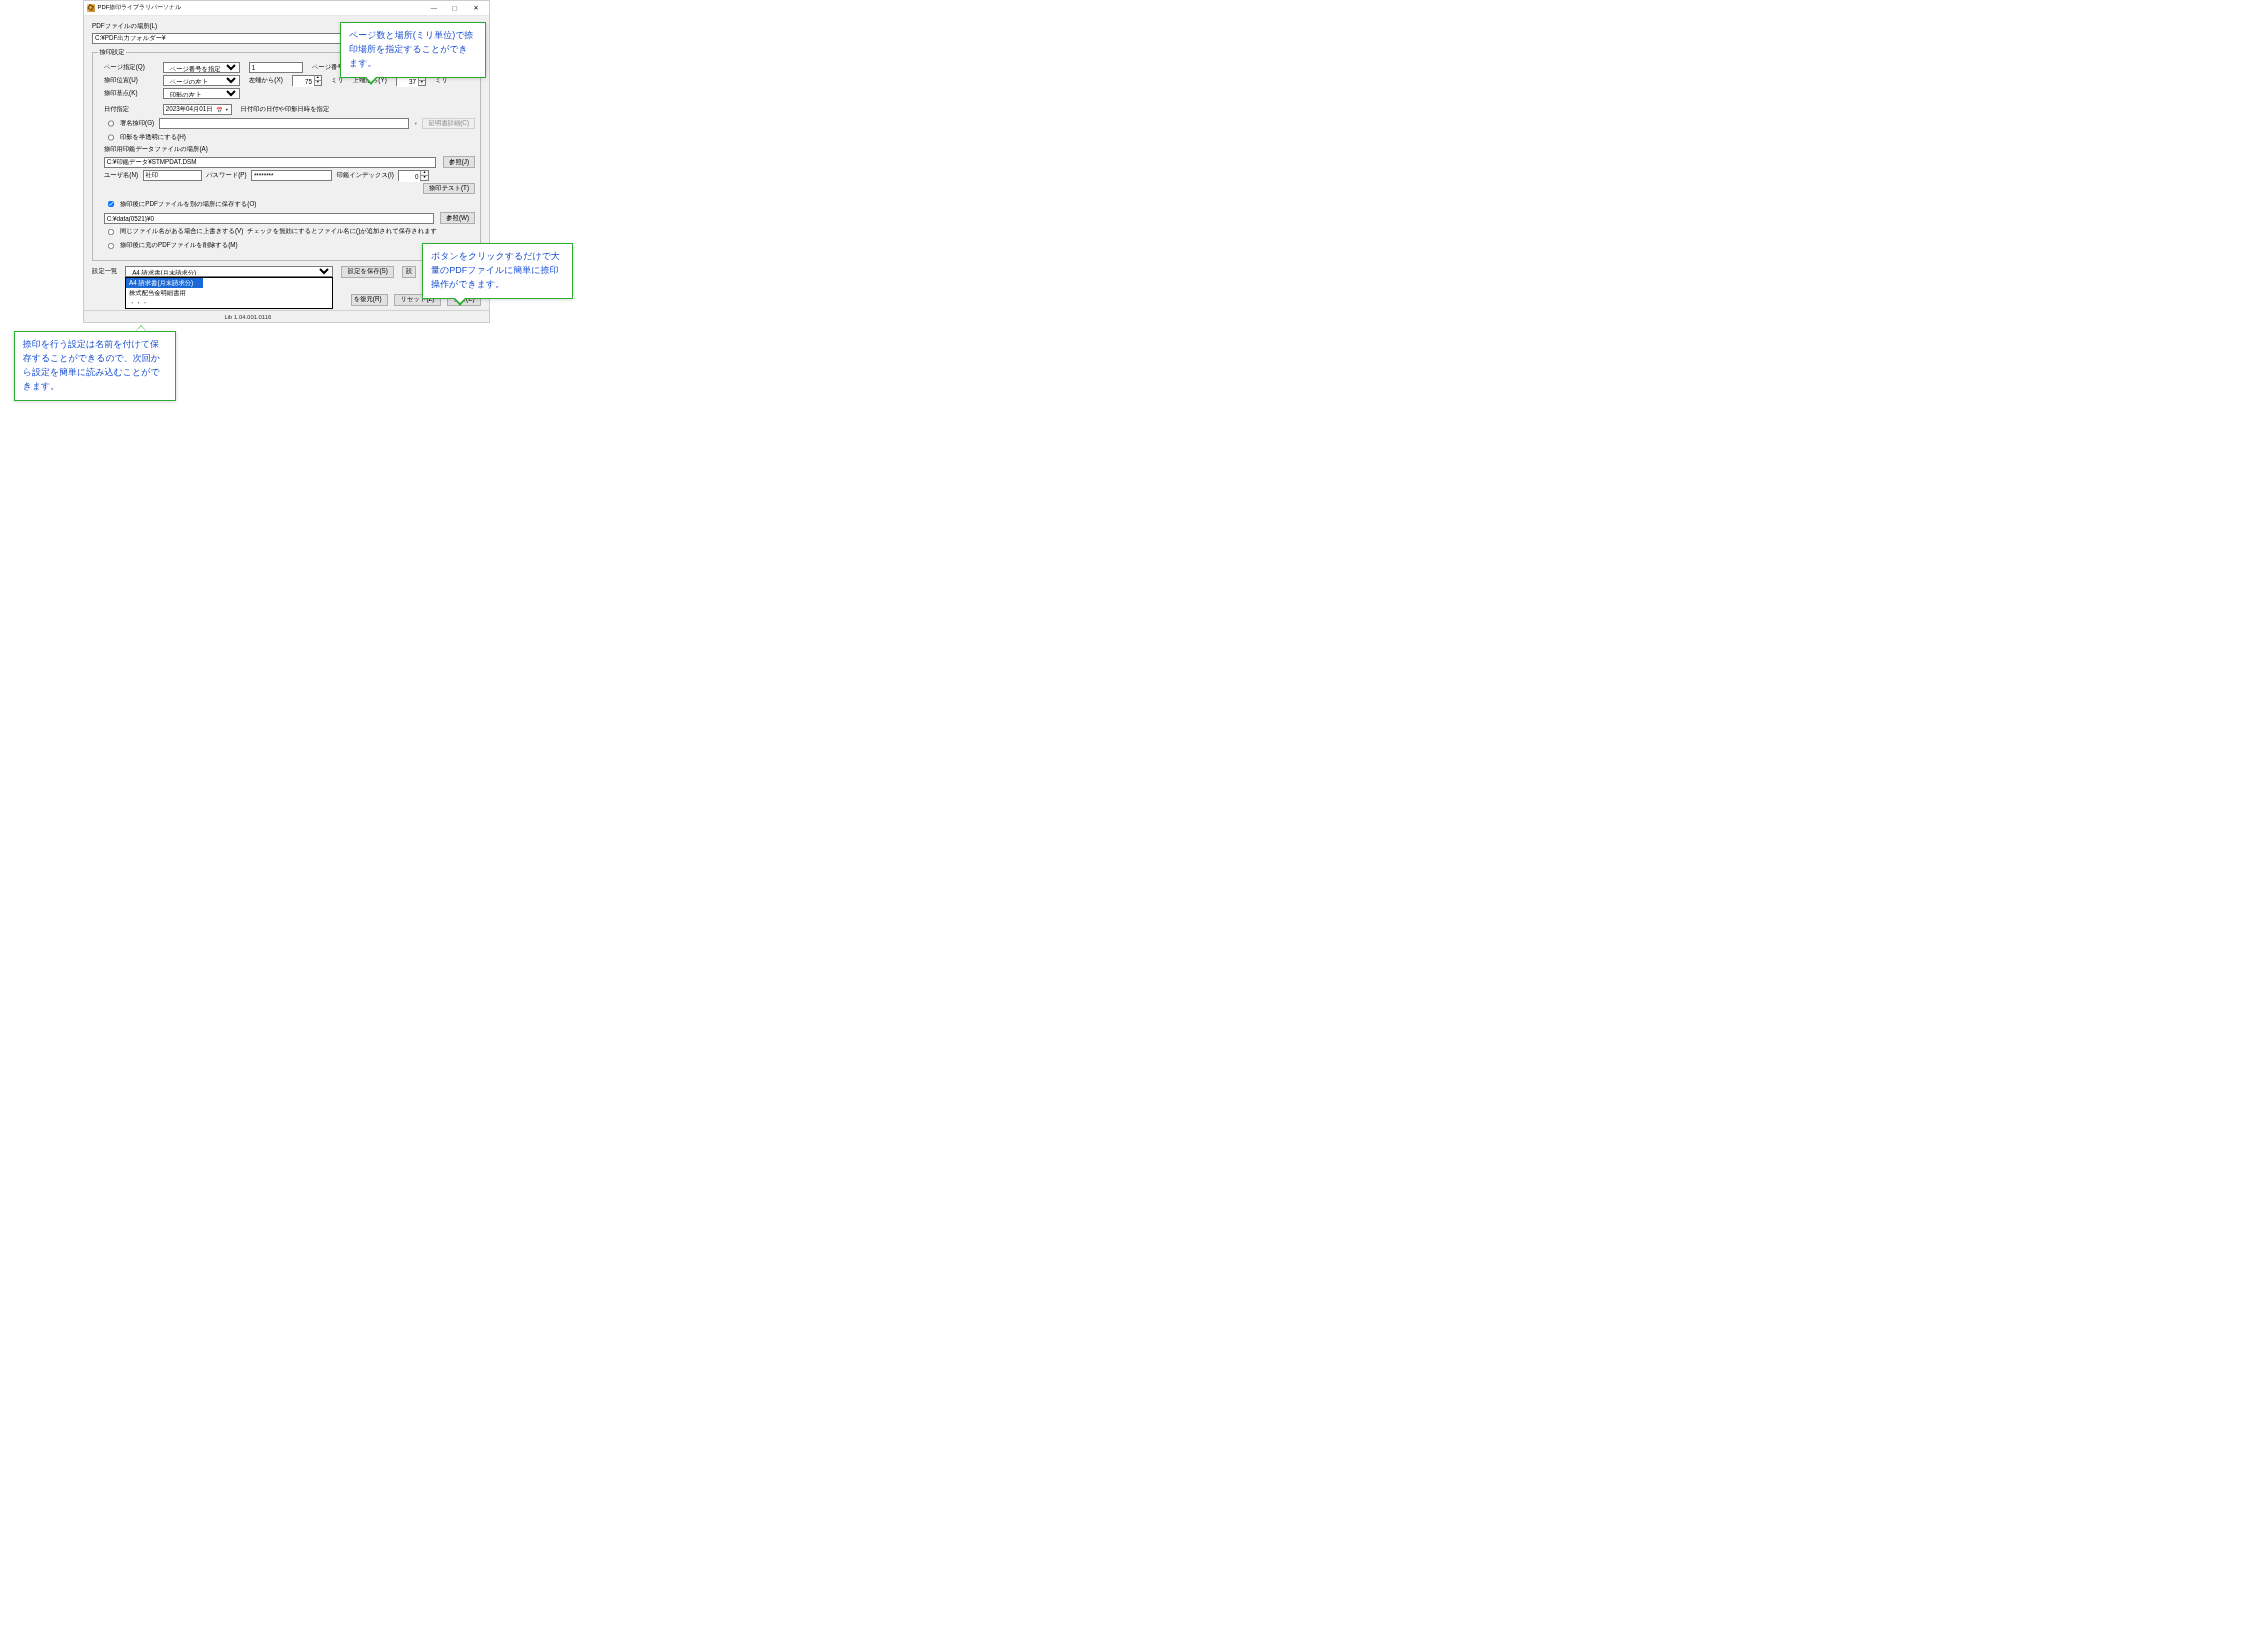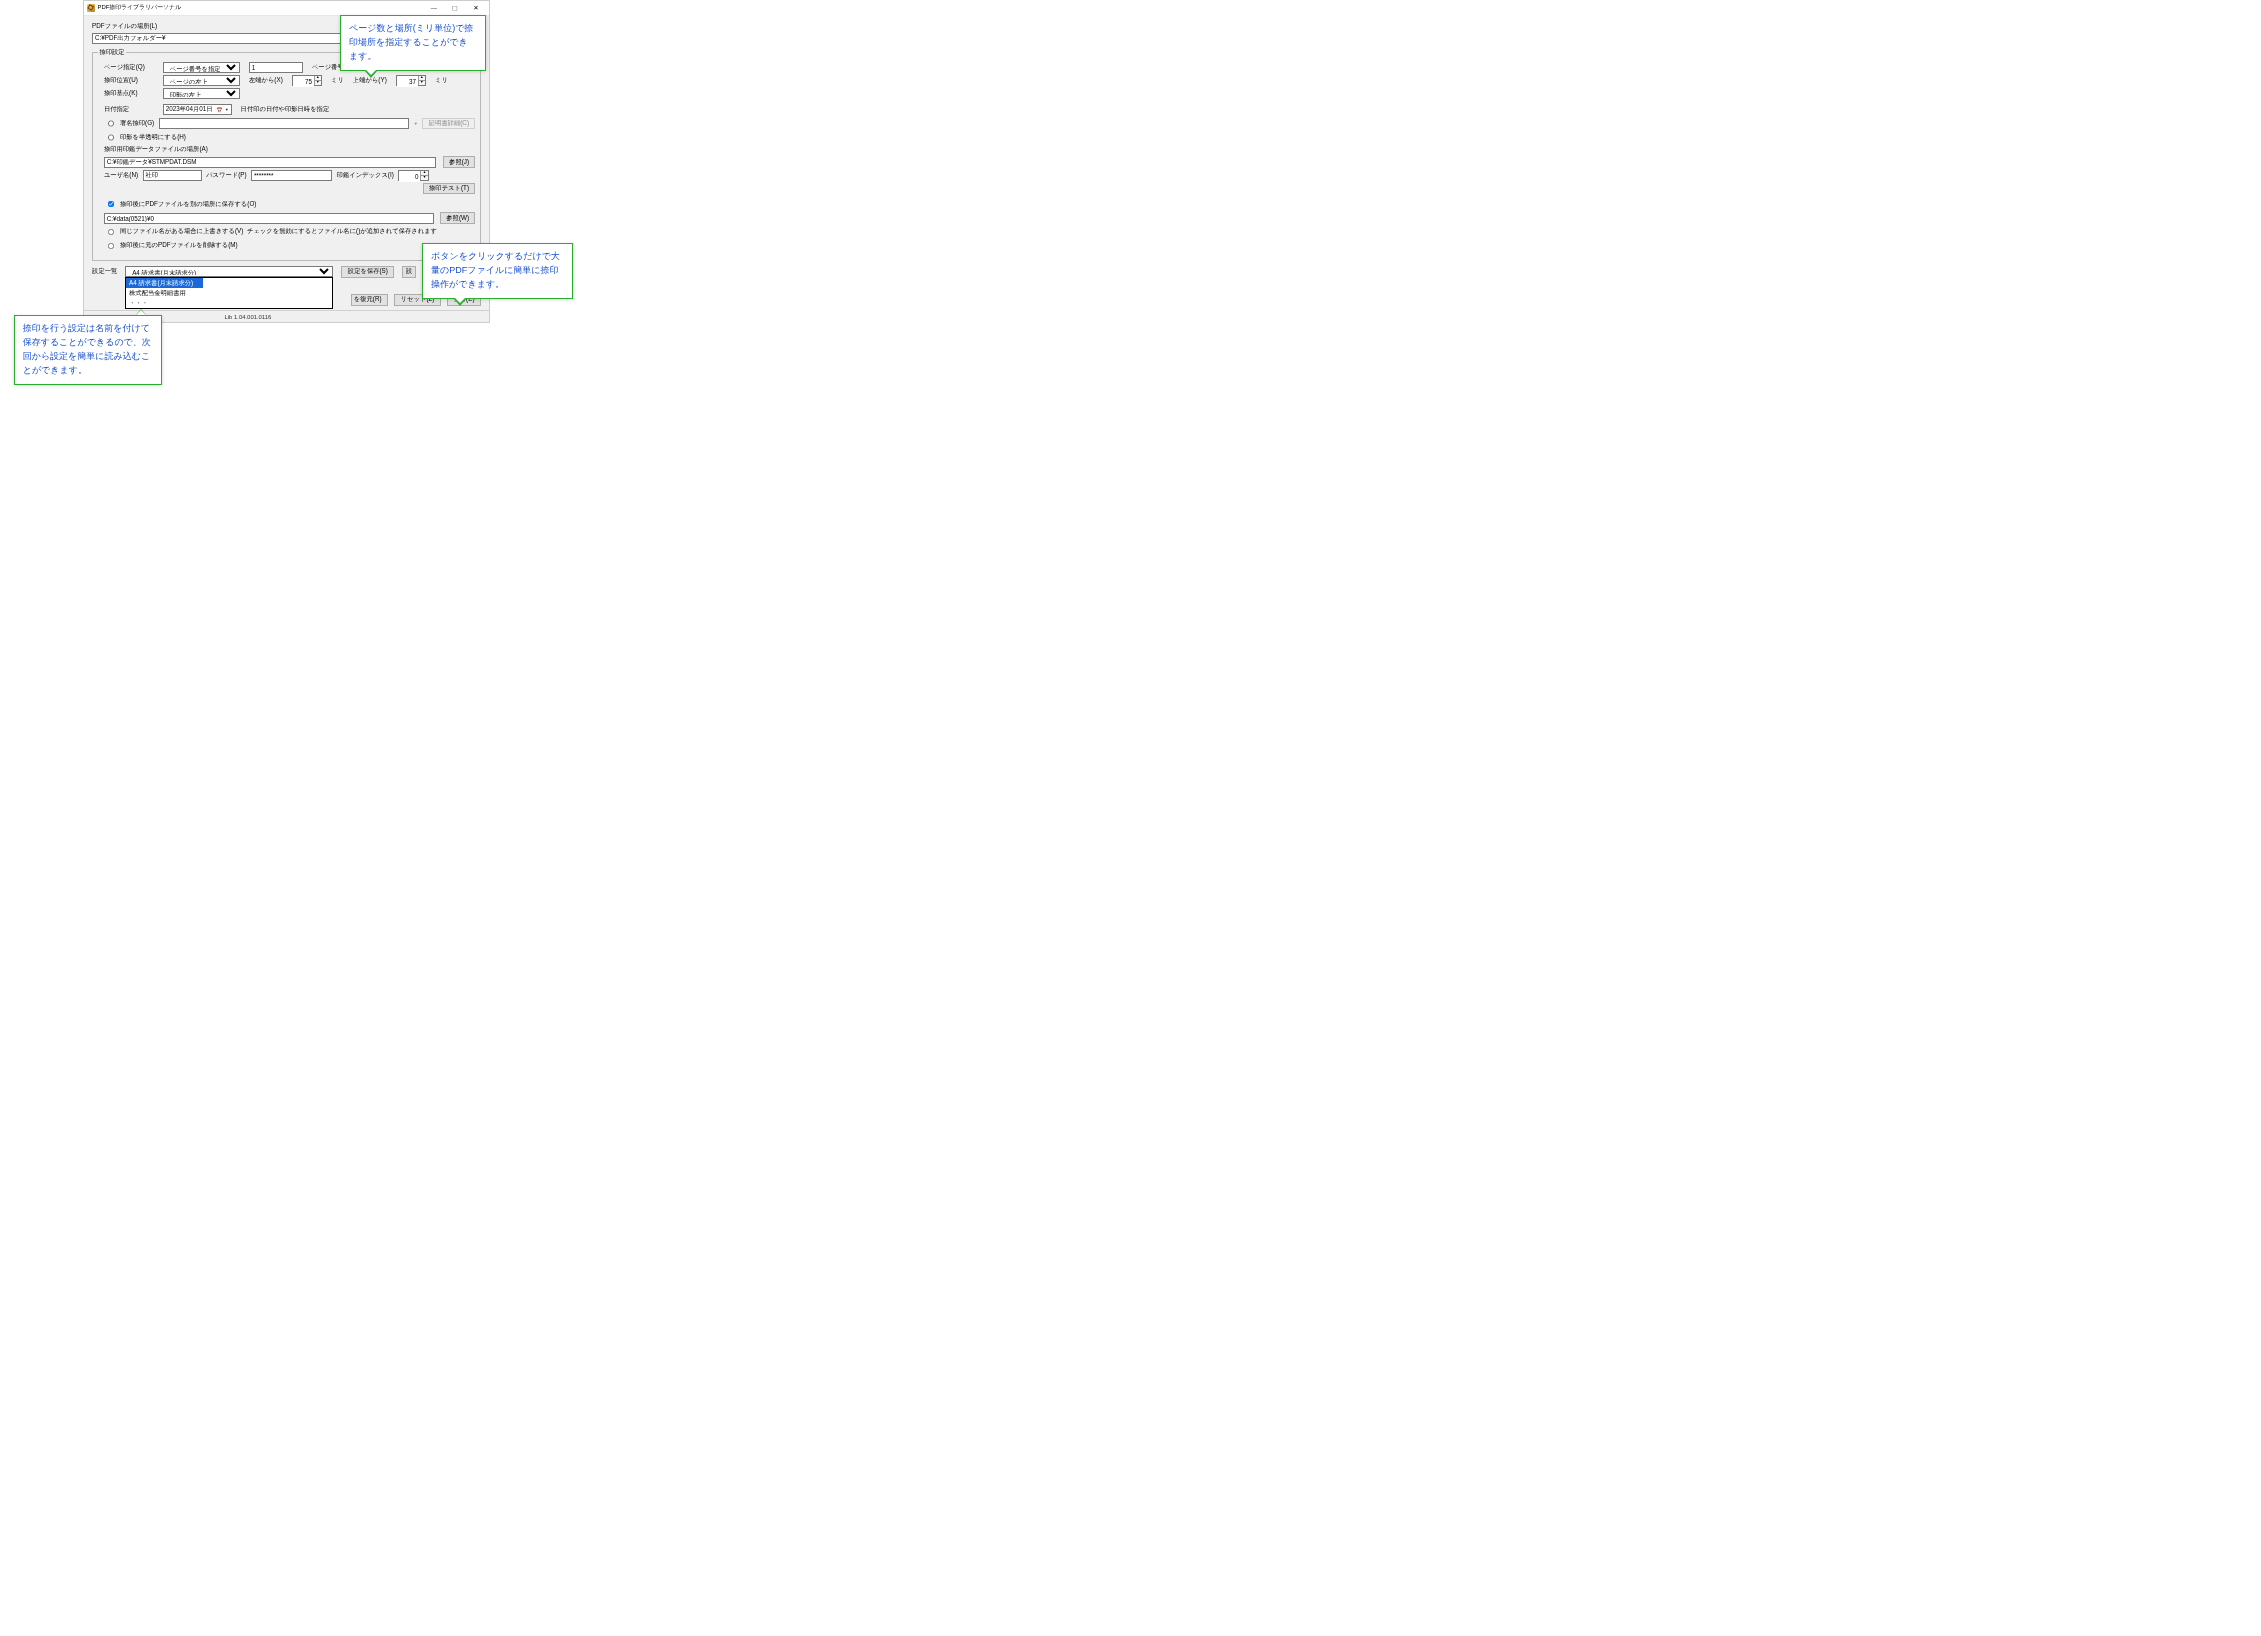--- a/index.html
+++ b/index.html
@@ -97,21 +97,21 @@
   
   .callout{
     position:absolute; background:#fff; border:0.9px solid #2aae2d;
     padding:6.3px 8.1px; color:#184fd2; font-size:9px; line-height:1.55;
     box-shadow:0 1.4px 3.6px rgba(0,0,0,.2);
   }
   .callout .tail{
     position:absolute; width:0; height:0;
   }
   
-  #co1{ left:340px; top:15px; width:146px;}
+  #co1{ left:340px; top:22px; width:146px;}
   #co1 .tail{
     left:23.5px; bottom:-7.2px;
     border-left:6.3px solid transparent; border-right:6.3px solid transparent;
     border-top:7.2px solid #2aae2d;
   }
   #co1 .tail::after{
     content:""; position:absolute;left:-5px; top:-7.2px;
     border-left:5px solid transparent; border-right:5px solid transparent;
     border-top:5.9px solid #fff;
   }
@@ -121,21 +121,21 @@
     left:31px; bottom:-7.2px;
     border-left:6.3px solid transparent; border-right:6.3px solid transparent;
     border-top:7.2px solid #2aae2d;
   }
   #co2 .tail::after{
     content:""; position:absolute;left:-5px; top:-7.2px;
     border-left:5px solid transparent; border-right:5px solid transparent;
     border-top:5.9px solid #fff;
   }
   
-  #co3{ left:13.6px; top:315px; width:148px;}
+  #co3{ left:13.6px; top:331px; width:162px;}
   #co3 .tail{
     left:120px; top:-7.2px;
     border-left:6.3px solid transparent; border-right:6.3px solid transparent;
     border-bottom:7.2px solid #2aae2d;
   }
   #co3 .tail::after{
     content:""; position:absolute;left:-5px; top:1.4px;
     border-left:5px solid transparent; border-right:5px solid transparent;
     border-bottom:5.9px solid #fff;
   }

